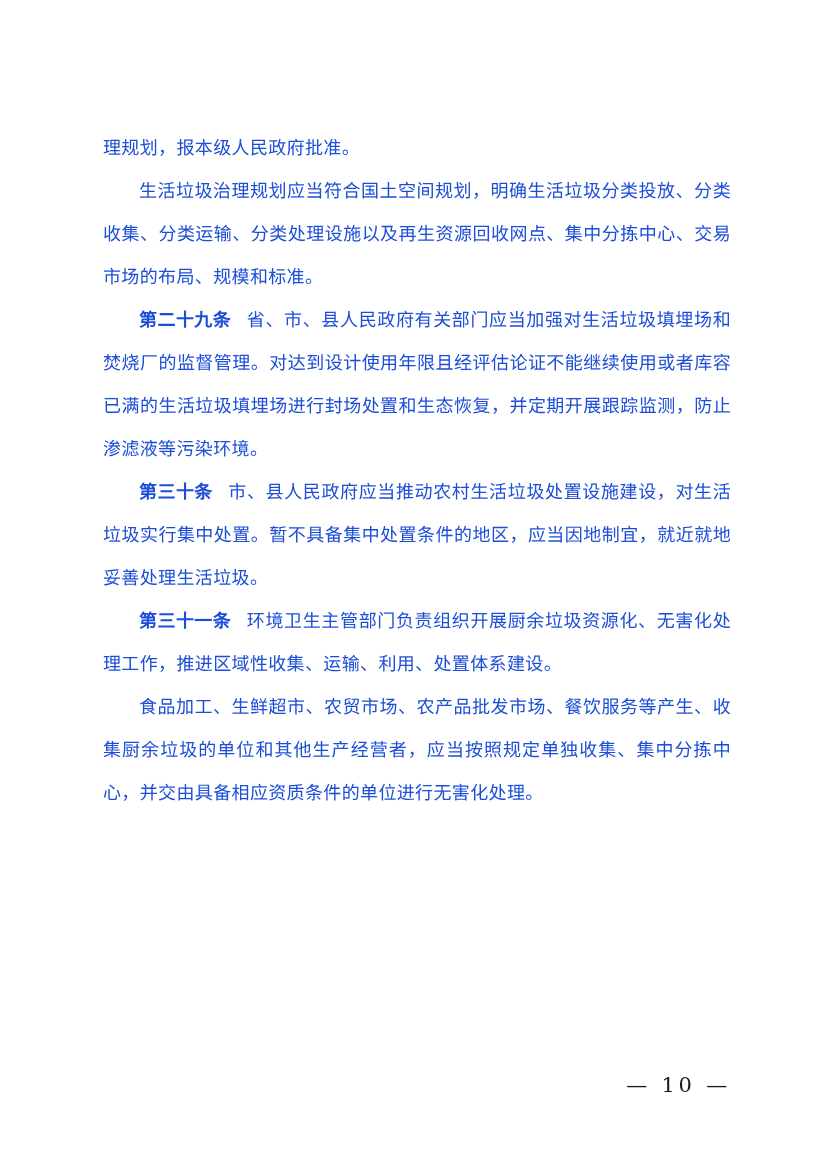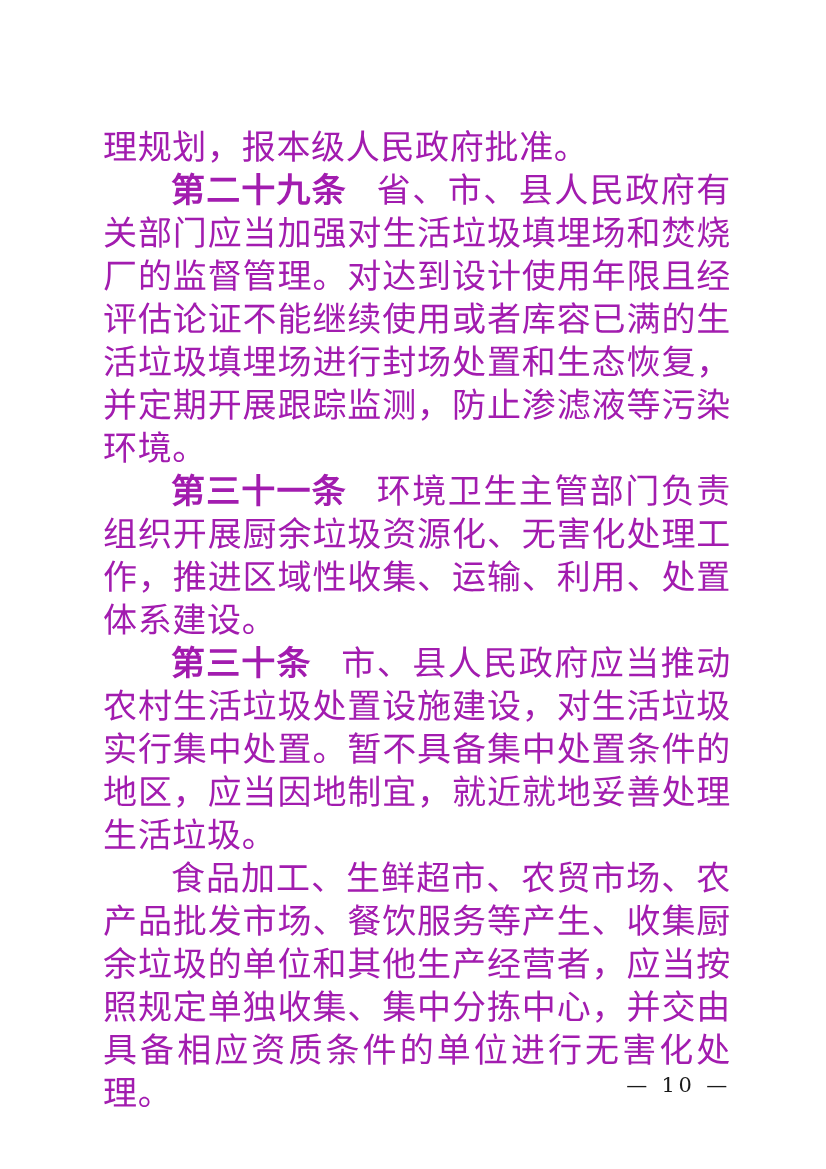--- a/index.html
+++ b/index.html
@@ -27,28 +27,28 @@
 
   #content {
     position: absolute;
     left: 103px;
     top: 126px;
     width: 628px;
   }
 
   
   .para {
-    font-size: 34px;
+    font-size: 18px;
     line-height: 43px;
     letter-spacing: 0.02em;
     text-align: justify;
     text-justify: inter-character;
     text-align-last: left;
     margin: 0;
-    color: #a21caf;
+    color: #1d4ed8;
     font-weight: 400;
   }
 
   .para.indent {
     text-indent: 2em;
   }
 
   .para.flush {
     text-indent: 0;
   }
@@ -88,31 +88,34 @@
 <body>
 
 <div id="page">
 
   <div id="content">
 
     <p class="para flush">
       <span>理规划，报本级人民政府批准。</span>
     </p>
 
+    <p class="para indent">
+      <span>生活垃圾治理规划应当符合国土空间规划，明确生活垃圾分类投放、分类收集、分类运输、分类处理设施以及再生资源回收网点、集中分拣中心、交易市场的布局、规模和标准。</span>
+    </p>
 
     <p class="para indent">
       <span class="art-label">第二十九条</span><span class="art-gap"></span><span>省、市、县人民政府有关部门应当加强对生活垃圾填埋场和焚烧厂的监督管理。对达到设计使用年限且经评估论证不能继续使用或者库容已满的生活垃圾填埋场进行封场处置和生态恢复，并定期开展跟踪监测，防止渗滤液等污染环境。</span>
     </p>
 
     <p class="para indent">
-      <span class="art-label">第三十一条</span><span class="art-gap"></span><span>环境卫生主管部门负责组织开展厨余垃圾资源化、无害化处理工作，推进区域性收集、运输、利用、处置体系建设。</span>
+      <span class="art-label">第三十条</span><span class="art-gap"></span><span>市、县人民政府应当推动农村生活垃圾处置设施建设，对生活垃圾实行集中处置。暂不具备集中处置条件的地区，应当因地制宜，就近就地妥善处理生活垃圾。</span>
     </p>
 
     <p class="para indent">
-      <span class="art-label">第三十条</span><span class="art-gap"></span><span>市、县人民政府应当推动农村生活垃圾处置设施建设，对生活垃圾实行集中处置。暂不具备集中处置条件的地区，应当因地制宜，就近就地妥善处理生活垃圾。</span>
+      <span class="art-label">第三十一条</span><span class="art-gap"></span><span>环境卫生主管部门负责组织开展厨余垃圾资源化、无害化处理工作，推进区域性收集、运输、利用、处置体系建设。</span>
     </p>
 
     <p class="para indent">
       <span>食品加工、生鲜超市、农贸市场、农产品批发市场、餐饮服务等产生、收集厨余垃圾的单位和其他生产经营者，应当按照规定单独收集、集中分拣中心，并交由具备相应资质条件的单位进行无害化处理。</span>
     </p>
 
     <div class="spacer-before-chapter"></div>
 
   </div>
 

